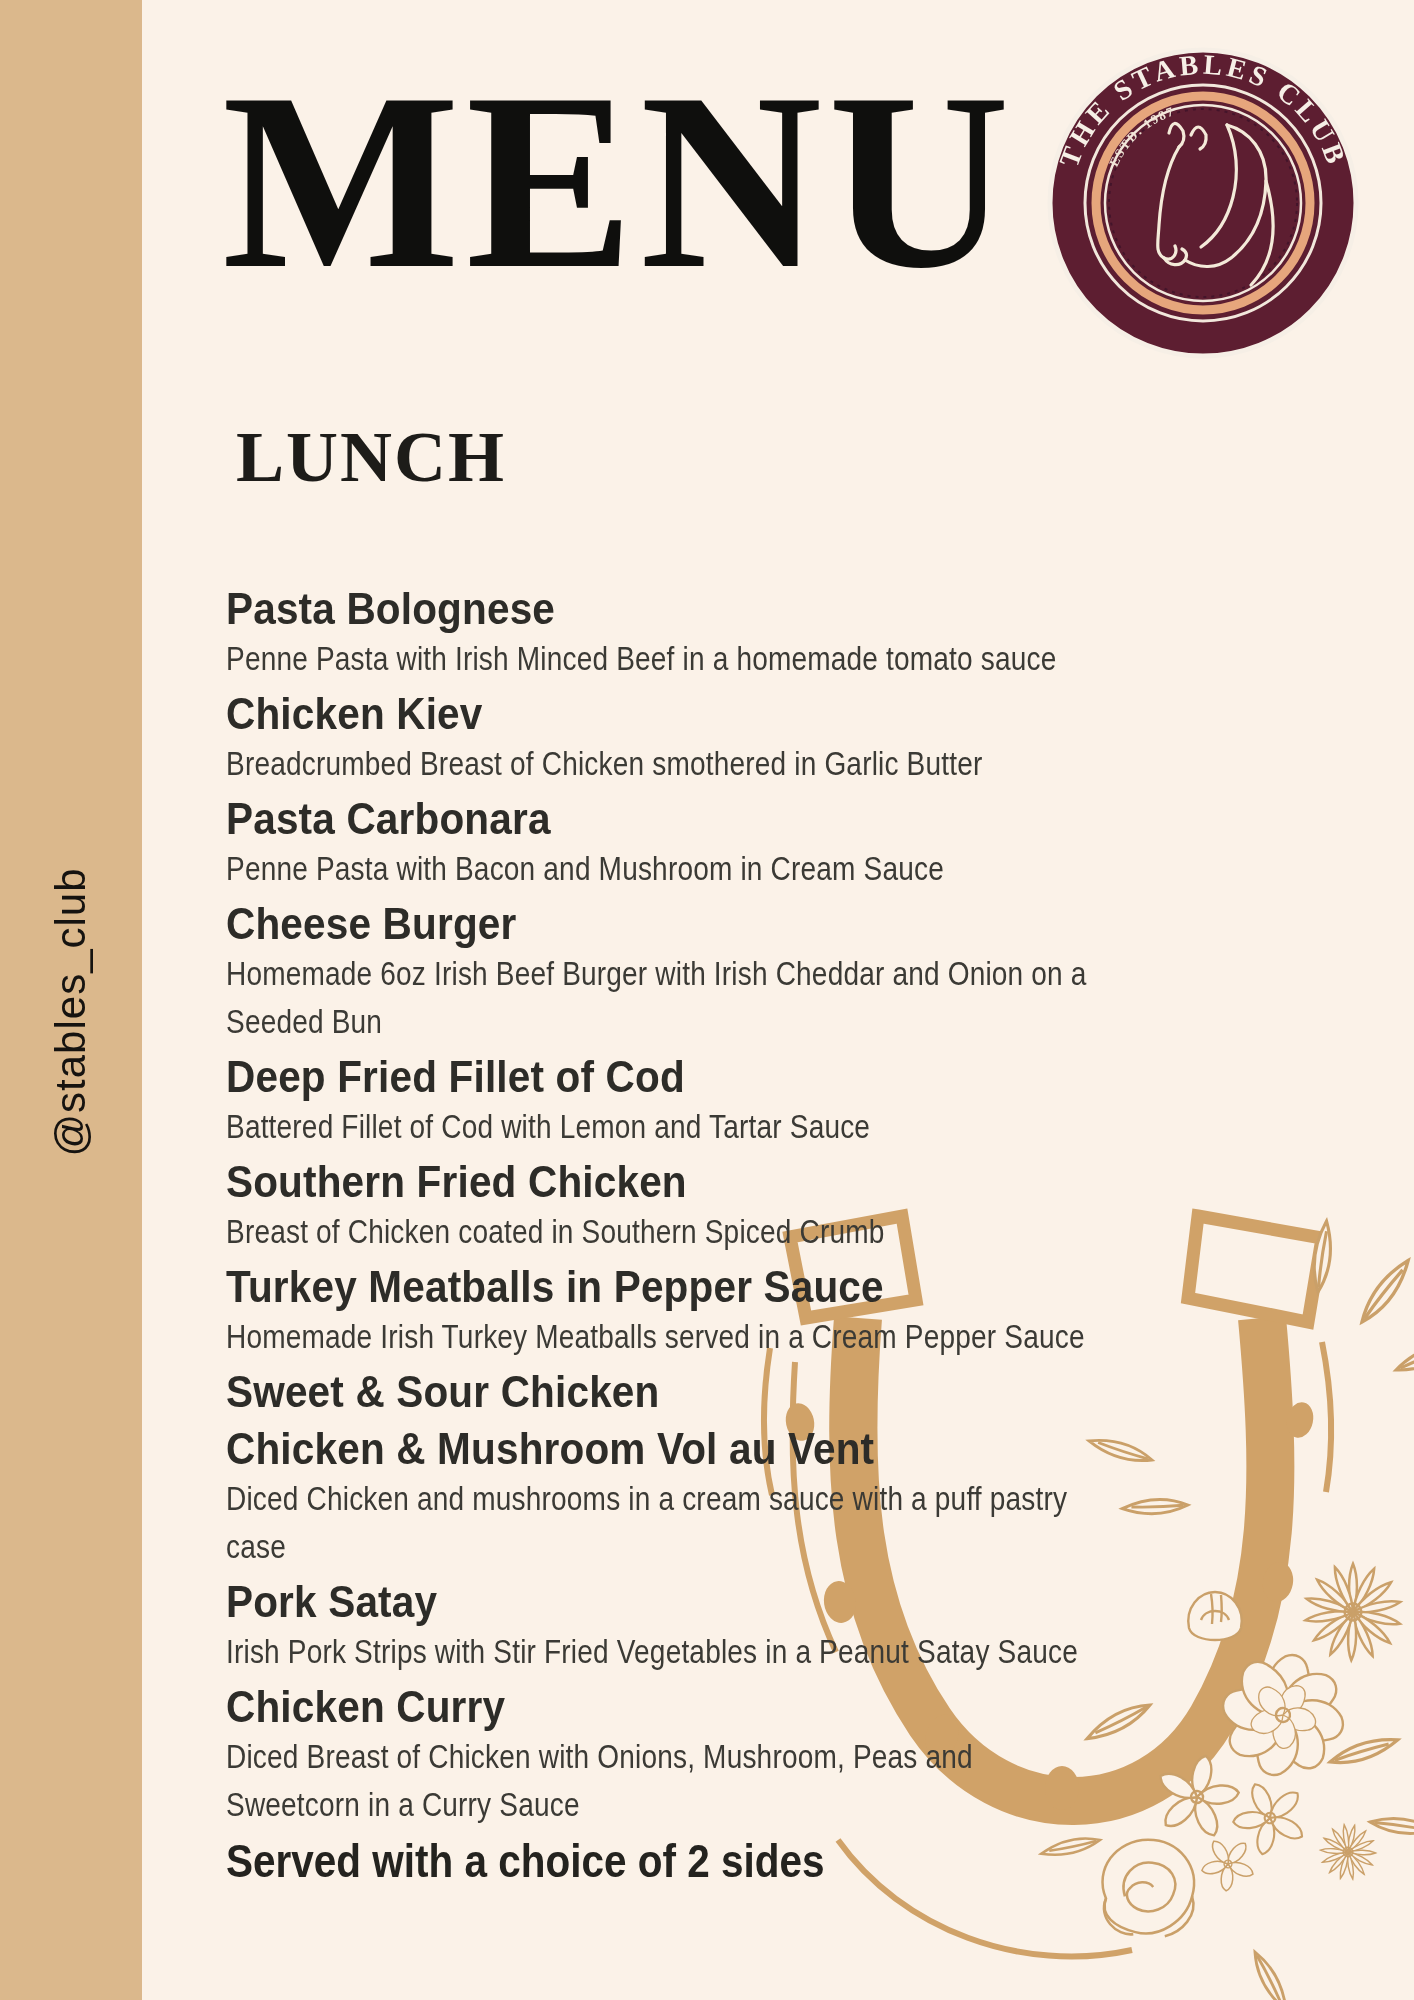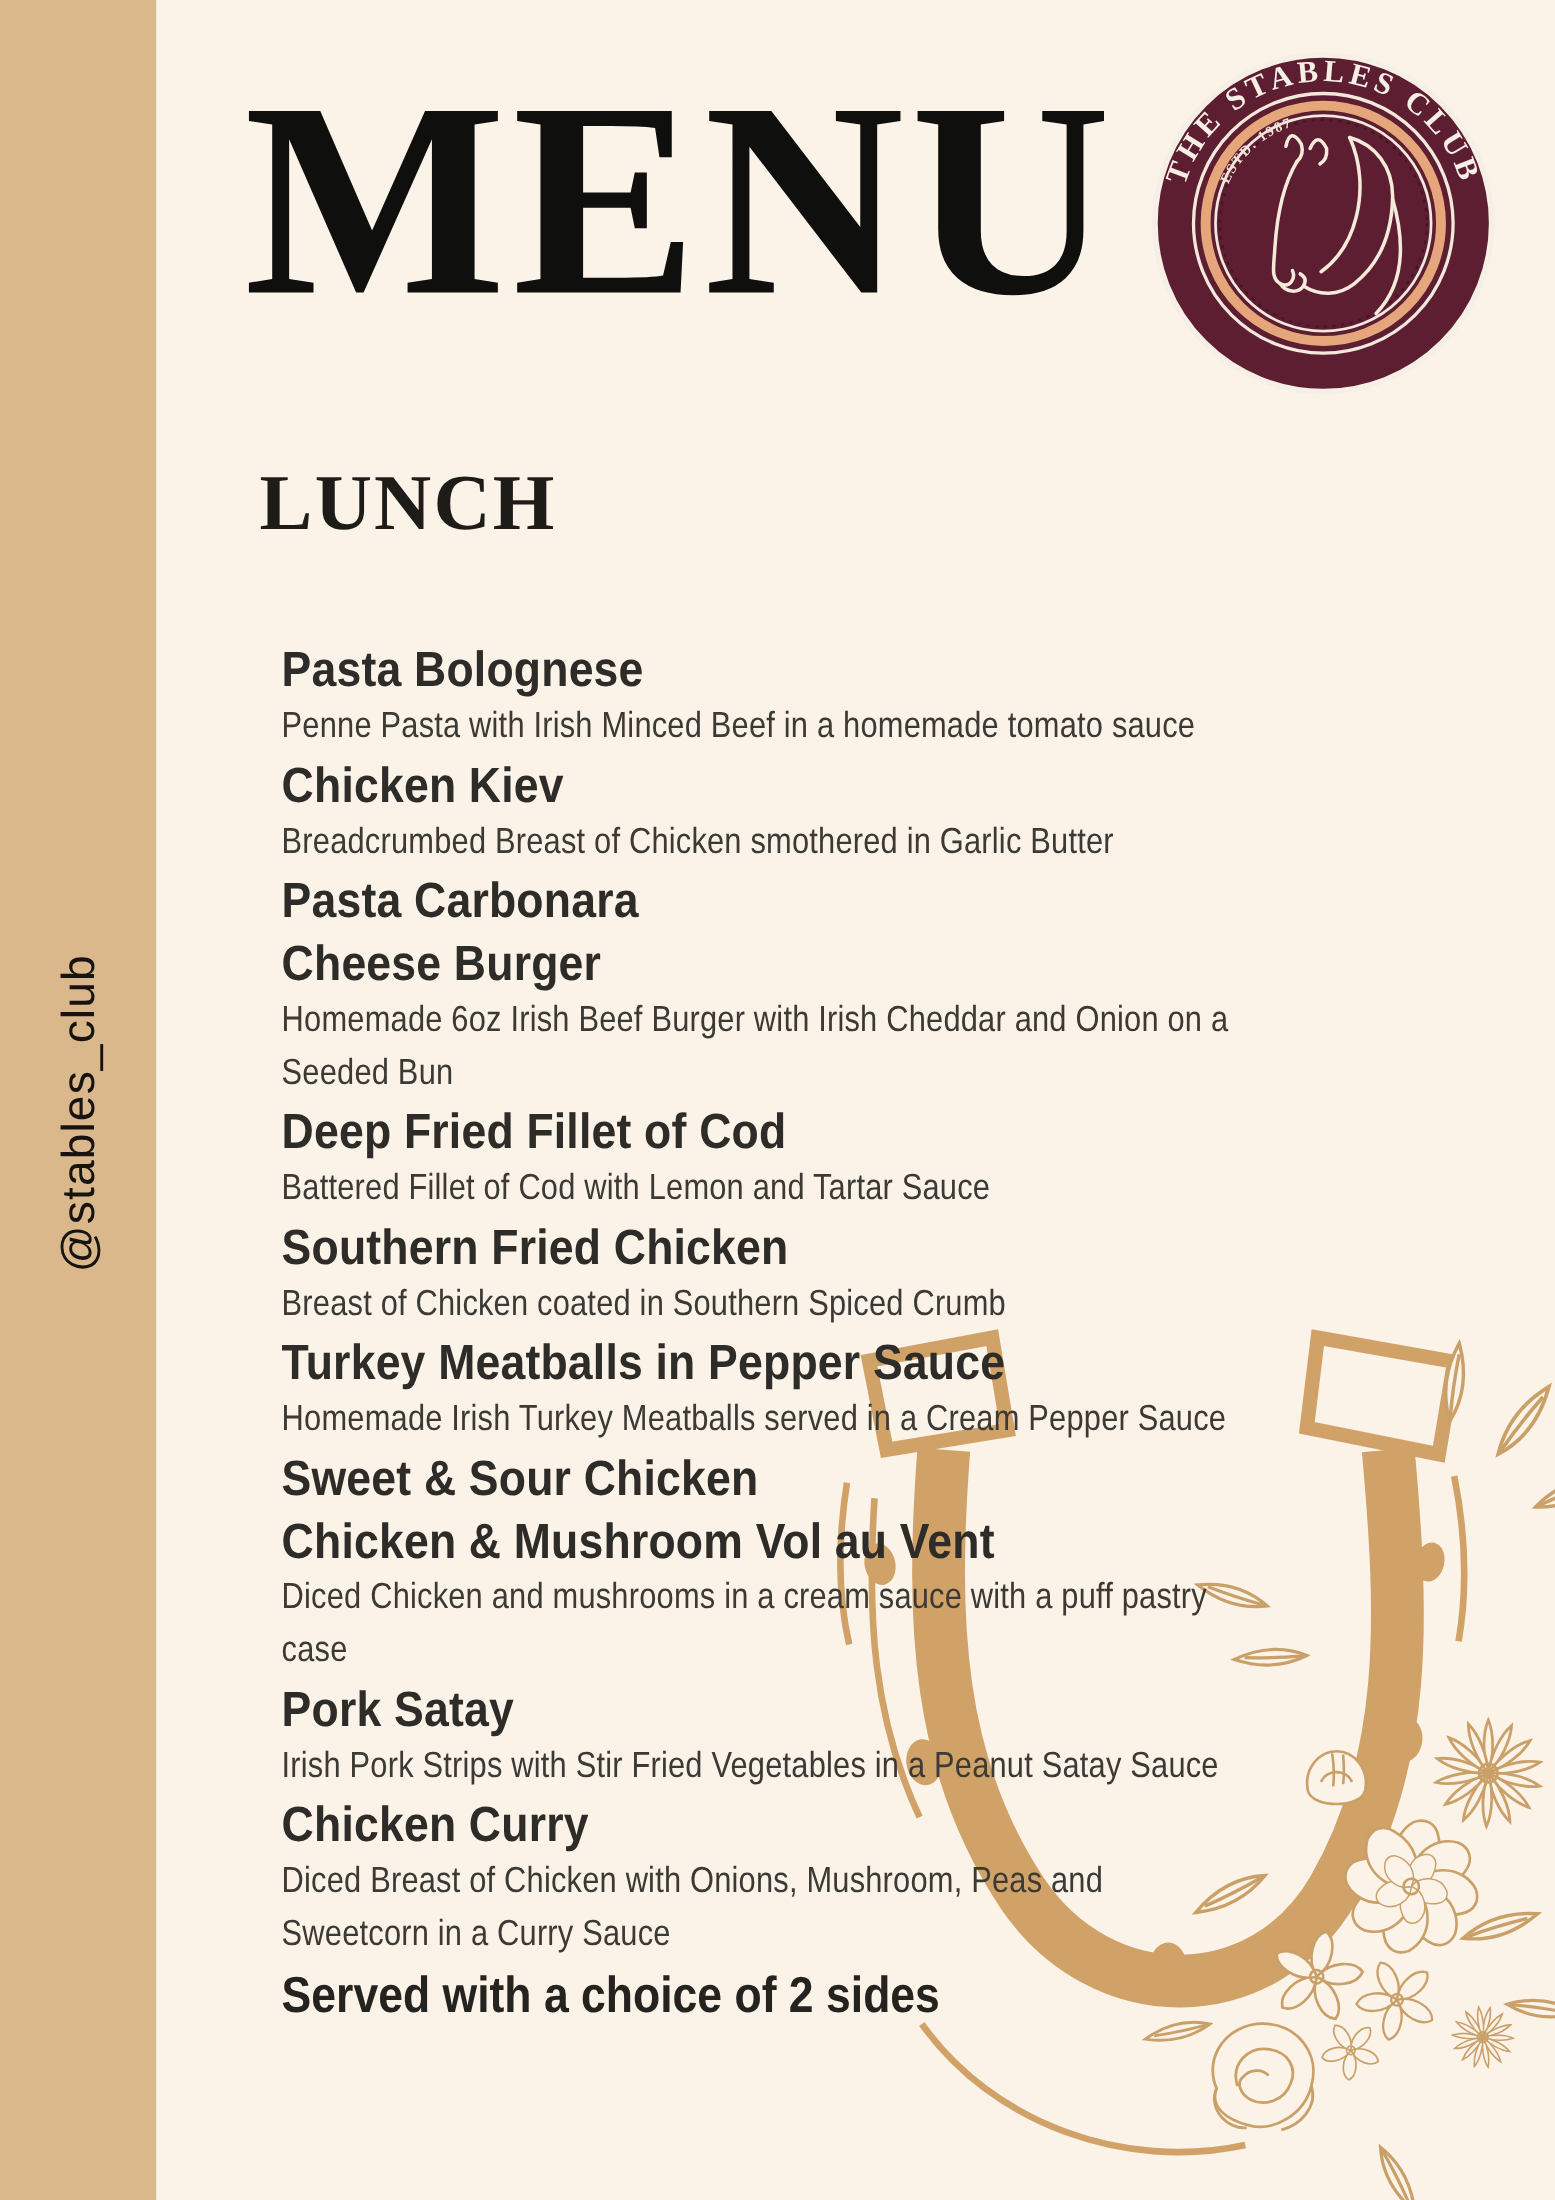--- a/index.html
+++ b/index.html
@@ -8,21 +8,21 @@
   .sidebar{position:absolute;left:0;top:0;width:142px;height:2000px;background:#dbb88c;z-index:2;}
   .handle{position:absolute;left:71px;top:1012px;transform:translate(-50%,-50%) rotate(-90deg);
           white-space:nowrap;font-size:42px;letter-spacing:1px;color:#161310;}
   .watermark{position:absolute;left:0;top:0;z-index:0;pointer-events:none;}
   .logo{position:absolute;left:1044px;top:44px;z-index:1;}
   .content{position:absolute;left:0;top:0;width:1202px;height:2000px;z-index:1;}
   .menu-title{position:absolute;left:222px;top:55px;font-family:"Liberation Serif",serif;font-weight:700;
               font-size:252px;line-height:1;letter-spacing:6px;color:#0f0f0d;}
   .lunch-title{position:absolute;left:236px;top:421px;font-family:"Liberation Serif",serif;font-weight:700;
                font-size:72px;line-height:1;letter-spacing:2px;color:#1d1c19;}
-  .items{position:absolute;left:256px;top:578px;width:900px;}
+  .items{position:absolute;left:226px;top:578px;width:900px;}
   .item-name{margin:5px 0 0 0;font-size:45px;line-height:52px;font-weight:700;color:#2d2c28;
              transform:scaleX(.9);transform-origin:0 50%;white-space:nowrap;letter-spacing:.2px;}
   .item-desc{margin:0;}
   .desc-line{font-size:33px;line-height:48px;color:#3b3a35;transform:scaleX(.85);transform-origin:0 50%;
              white-space:nowrap;letter-spacing:.2px;}
   .footer-note{margin-top:4px;font-size:46px;line-height:56px;font-weight:700;color:#24231f;
                transform:scaleX(.88);transform-origin:0 50%;white-space:nowrap;}
 </style>
 </head>
 <body>
@@ -183,20 +183,23 @@
 
   <div class="item">
     <div class="item-name">Chicken Kiev</div>
     <div class="item-desc">
             <div class="desc-line">Breadcrumbed Breast of Chicken smothered in Garlic Butter</div>
           </div>
   </div>
 
   <div class="item">
     <div class="item-name">Pasta Carbonara</div>
+    <div class="item-desc">
+            <div class="desc-line">Penne Pasta with Bacon and Mushroom in Cream Sauce</div>
+          </div>
   </div>
 
   <div class="item">
     <div class="item-name">Cheese Burger</div>
     <div class="item-desc">
             <div class="desc-line">Homemade 6oz Irish Beef Burger with Irish Cheddar and Onion on a</div>
             <div class="desc-line">Seeded Bun</div>
           </div>
   </div>
 

